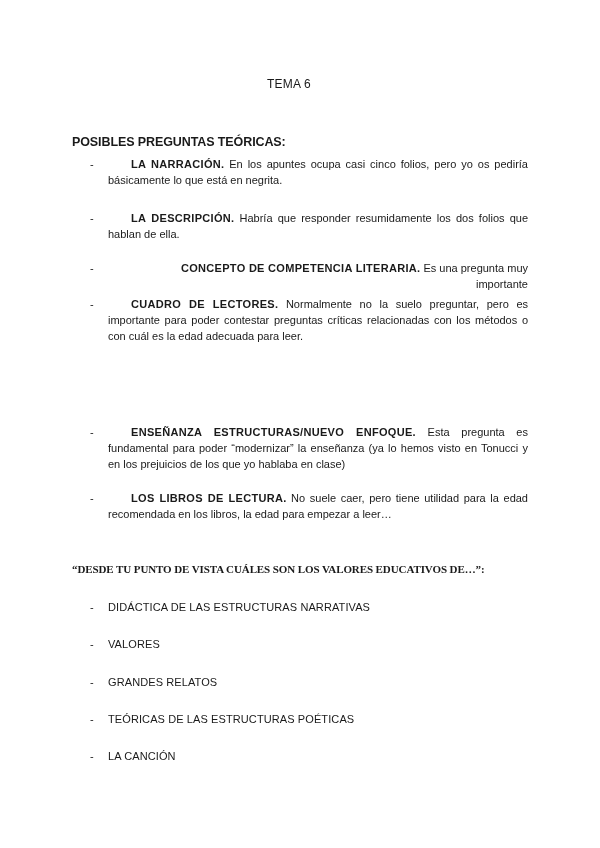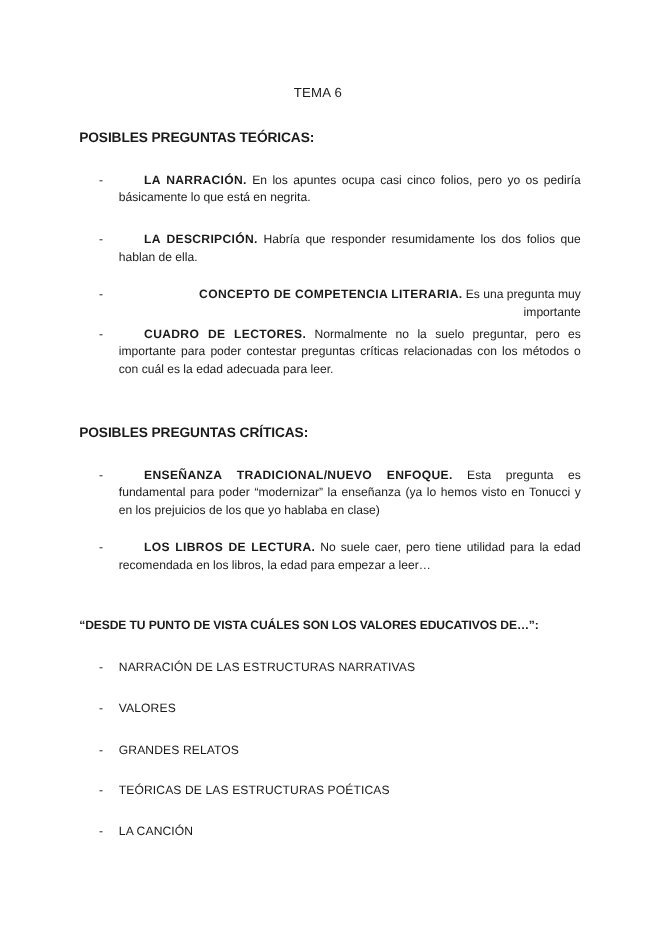--- a/index.html
+++ b/index.html
@@ -67,21 +67,21 @@
   </style>
 </head>
 <body>
 
 <div class="page">
 
   <div class="title">
     <span>TEMA 6</span>
   </div>
 
-  <div class="heading" style="top:118px;">POSIBLES PREGUNTAS TEÓRICAS:</div>
+  <div class="heading" style="top:135px;">POSIBLES PREGUNTAS TEÓRICAS:</div>
 
   <div class="item" style="top:156px;">
     <span class="dash">-</span>
     <div class="item-text"><b>LA NARRACIÓN.</b><span> En los apuntes ocupa casi cinco folios, pero yo os pediría básicamente lo que está en negrita.</span></div>
   </div>
 
   <div class="item" style="top:210px;">
     <span class="dash">-</span>
     <div class="item-text"><b>LA DESCRIPCIÓN.</b><span> Habría que responder resumidamente los dos folios que hablan de ella.</span></div>
   </div>
@@ -89,36 +89,35 @@
   <div class="item" style="top:260px;">
     <span class="dash">-</span>
     <div class="item-text" style="text-align:right;"><b>CONCEPTO DE COMPETENCIA LITERARIA.</b><span> Es una pregunta muy importante</span></div>
   </div>
 
   <div class="item" style="top:296px;">
     <span class="dash">-</span>
     <div class="item-text"><b>CUADRO DE LECTORES.</b><span> Normalmente no la suelo preguntar, pero es importante para poder contestar preguntas críticas relacionadas con los métodos o con cuál es la edad adecuada para leer.</span></div>
   </div>
 
-  <div class="heading" style="top:386px;">POSIBLES PREGUNTAS CRÍTICAS:</div>
 
   <div class="item" style="top:424px;">
     <span class="dash">-</span>
-    <div class="item-text"><b>ENSEÑANZA TRADICIONAL/NUEVO ENFOQUE.</b><span> Esta pregunta es fundamental para poder “modernizar” la enseñanza (ya lo hemos visto en Tonucci y en los prejuicios de los que yo hablaba en clase)</span></div>
+    <div class="item-text"><b>ENSEÑANZA ESTRUCTURAS/NUEVO ENFOQUE.</b><span> Esta pregunta es fundamental para poder “modernizar” la enseñanza (ya lo hemos visto en Tonucci y en los prejuicios de los que yo hablaba en clase)</span></div>
   </div>
 
   <div class="item" style="top:490px;">
     <span class="dash">-</span>
     <div class="item-text"><b>LOS LIBROS DE LECTURA.</b><span> No suele caer, pero tiene utilidad para la edad recomendada en los libros, la edad para empezar a leer…</span></div>
   </div>
 
-  <div class="heading" style="top:563px; font-size:11px;">“DESDE TU PUNTO DE VISTA CUÁLES SON LOS VALORES EDUCATIVOS DE…”:</div>
+  <div class="heading" style="top:563px; font-size:11px;font-family:Liberation Serif, serif;">“DESDE TU PUNTO DE VISTA CUÁLES SON LOS VALORES EDUCATIVOS DE…”:</div>
 
   <div class="plain" style="top:599px;">
-    <span class="dash">-</span><span class="label">NARRACIÓN DE LAS ESTRUCTURAS NARRATIVAS</span>
+    <span class="dash">-</span><span class="label">DIDÁCTICA DE LAS ESTRUCTURAS NARRATIVAS</span>
   </div>
 
   <div class="plain" style="top:636px;">
     <span class="dash">-</span><span class="label">VALORES</span>
   </div>
 
   <div class="plain" style="top:674px;">
     <span class="dash">-</span><span class="label">GRANDES RELATOS</span>
   </div>
 

